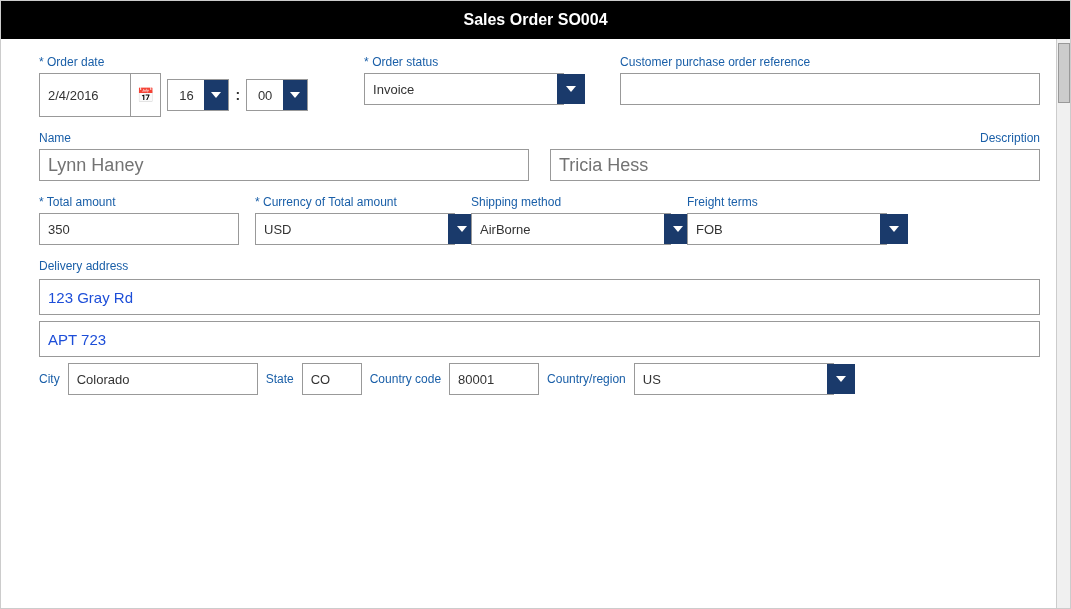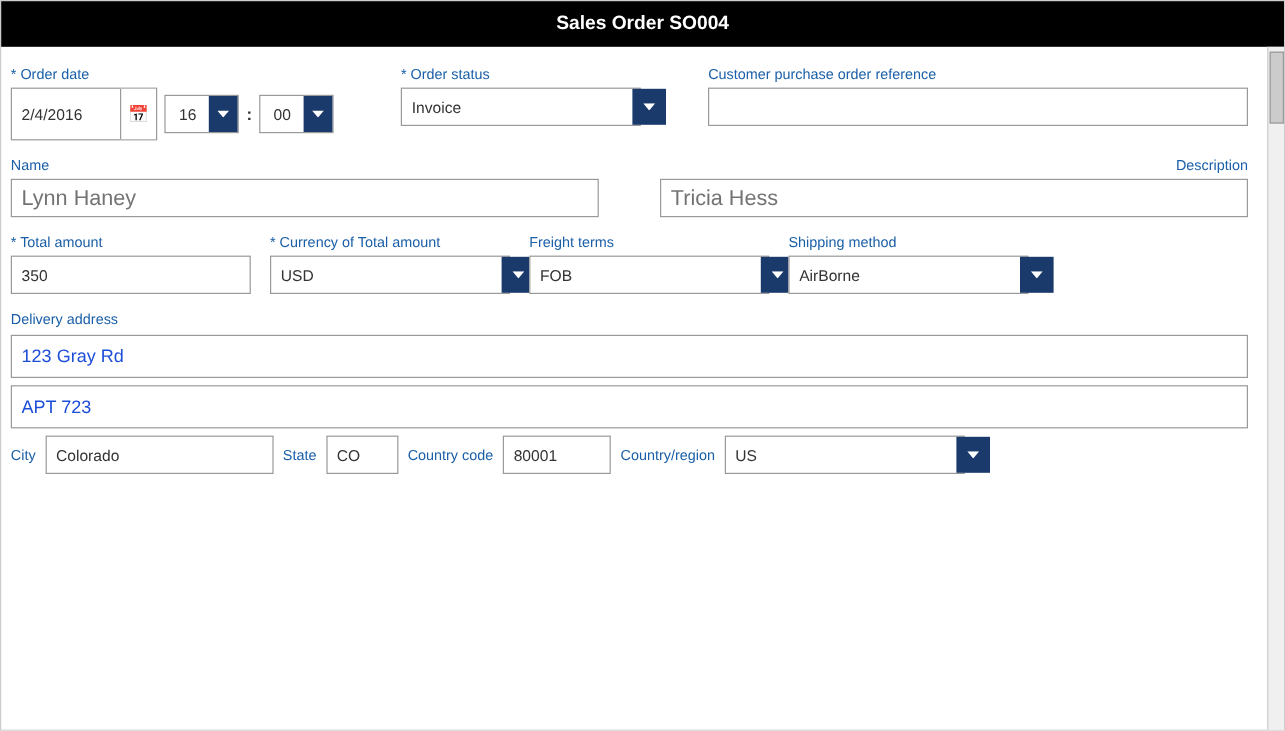--- a/index.html
+++ b/index.html
@@ -42,21 +42,21 @@
     }
     .scroll-thumb {
       width: 12px;
       height: 60px;
       background: #ccc;
       border: 1px solid #999;
       margin-top: 4px;
       cursor: pointer;
     }
     .form-area {
-      padding: 16px 8px;
+      padding: 16px 38px;
       flex: 1;
       padding-right: 30px;
     }
     .form-row {
       display: flex;
       align-items: flex-start;
       margin-bottom: 14px;
       gap: 16px;
     }
     .field-group {
@@ -308,34 +308,34 @@
         <div class="select-wrapper" style="width:200px;">
           <input type="text" value="USD" style="">
           <button class="select-btn">
             <svg width="10" height="6" viewBox="0 0 10 6">
                 <path d="M0 0L5 6L10 0Z"></path>
               </svg>
           </button>
         </div>
       </div>
       <div class="field-group">
+        <label class="field-label">Shipping method</label>
+        <div class="select-wrapper" style="width:200px;">
+          <input type="text" value="AirBorne" style="">
+          <button class="select-btn">
+            <svg width="10" height="6" viewBox="0 0 10 6">
+                <path d="M0 0L5 6L10 0Z"></path>
+              </svg>
+          </button>
+        </div>
+      </div>
+      <div class="field-group">
         <label class="field-label">Freight terms</label>
         <div class="select-wrapper" style="width:200px;">
           <input type="text" value="FOB" style="">
-          <button class="select-btn">
-            <svg width="10" height="6" viewBox="0 0 10 6">
-                <path d="M0 0L5 6L10 0Z"></path>
-              </svg>
-          </button>
-        </div>
-      </div>
-      <div class="field-group">
-        <label class="field-label">Shipping method</label>
-        <div class="select-wrapper" style="width:200px;">
-          <input type="text" value="AirBorne" style="">
           <button class="select-btn">
             <svg width="10" height="6" viewBox="0 0 10 6">
                 <path d="M0 0L5 6L10 0Z"></path>
               </svg>
           </button>
         </div>
       </div>
     </div>
 
     <div>

